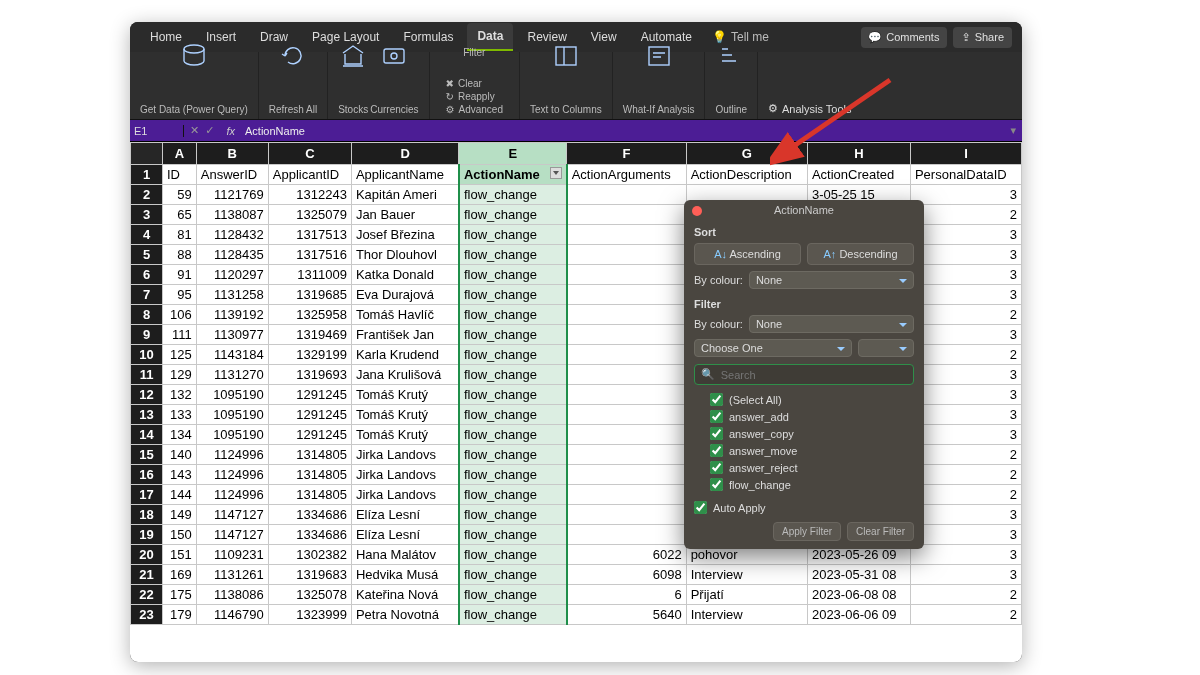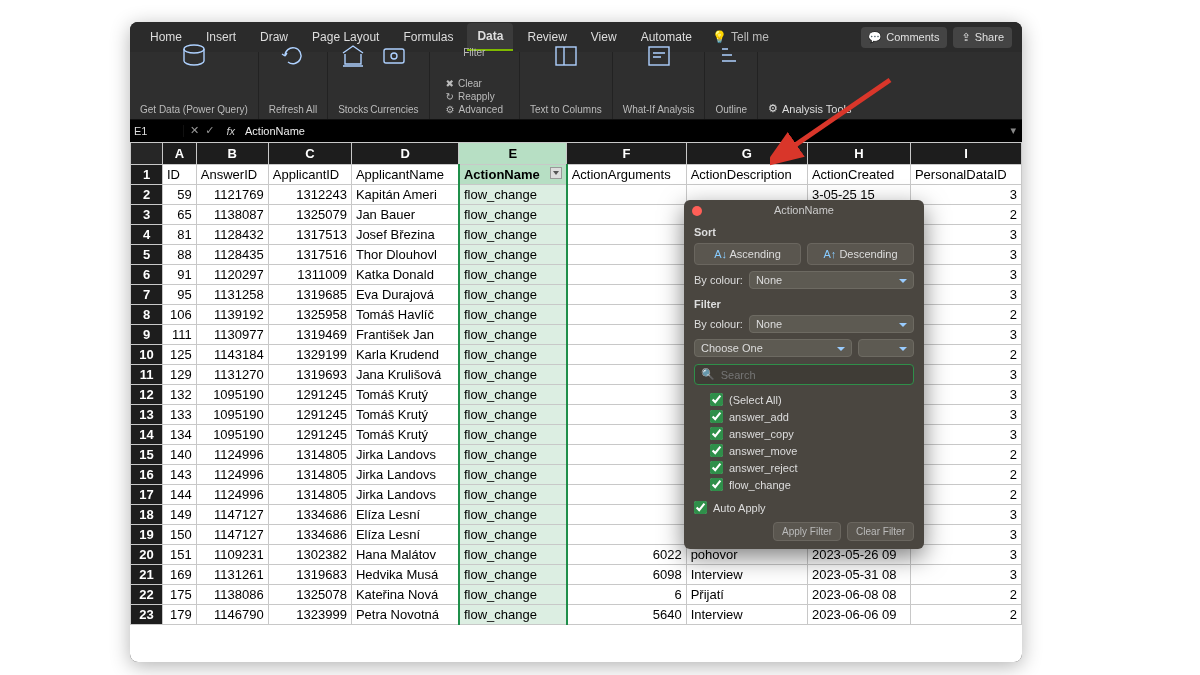--- a/index.html
+++ b/index.html
@@ -18,21 +18,21 @@
   
   .ribbon { display: flex; align-items: stretch; height: 68px; background: #2f2f2f; border-bottom: 1px solid #111; }
   .ribbon .group { display: flex; flex-direction: column; align-items: center; justify-content: flex-end; padding: 4px 10px 4px; border-right: 1px solid #222; gap: 2px; }
   .ribbon .group .icons { display: flex; gap: 10px; align-items: flex-end; color: #aed1ff; }
   .ribbon .group .caption { font-size: 10px; color: #bbb; text-align: center; line-height: 1.1; margin-top: 33px; }
   .ribbon .mini { display: flex; flex-direction: column; gap: 2px; font-size: 10px; color: #bbb; justify-content: center; padding: 0 6px; }
   .ribbon .mini span { display: flex; align-items: center; gap: 4px; cursor: pointer; }
   .ico-lg { width: 26px; height: 26px; }
 
   
-  .fbar { display: flex; align-items: center; height: 22px; background: #000000; border-bottom: 1px solid #000; font-size: 11px; }
+  .fbar { display: flex; align-items: center; height: 22px; background: #4c1d95; border-bottom: 1px solid #000; font-size: 11px; }
   .fbar .namebox { width: 54px; padding: 0 4px; border-right: 1px solid #111; color: #ddd; }
   .fbar .fx-btns { display: flex; gap: 6px; padding: 0 6px; color: #999; }
   .fbar .fx { padding: 0 6px; color: #ccc; font-style: italic; }
   .fbar input { flex: 1; background: transparent; border: none; color: #eee; font-size: 11px; padding: 0 4px; }
 
   
   .grid-wrap { position: relative; background: #fff; color: #000; height: 520px; overflow: hidden; }
   table.grid { border-collapse: collapse; width: 100%; font-size: 13px; }
   table.grid th, table.grid td { border: 1px solid #c8c8c8; height: 20px; padding: 0 4px; white-space: nowrap; overflow: hidden; }
   table.grid thead th { background: #1d1d1d; color: #fff; font-weight: 700; text-align: center; height: 22px; }

